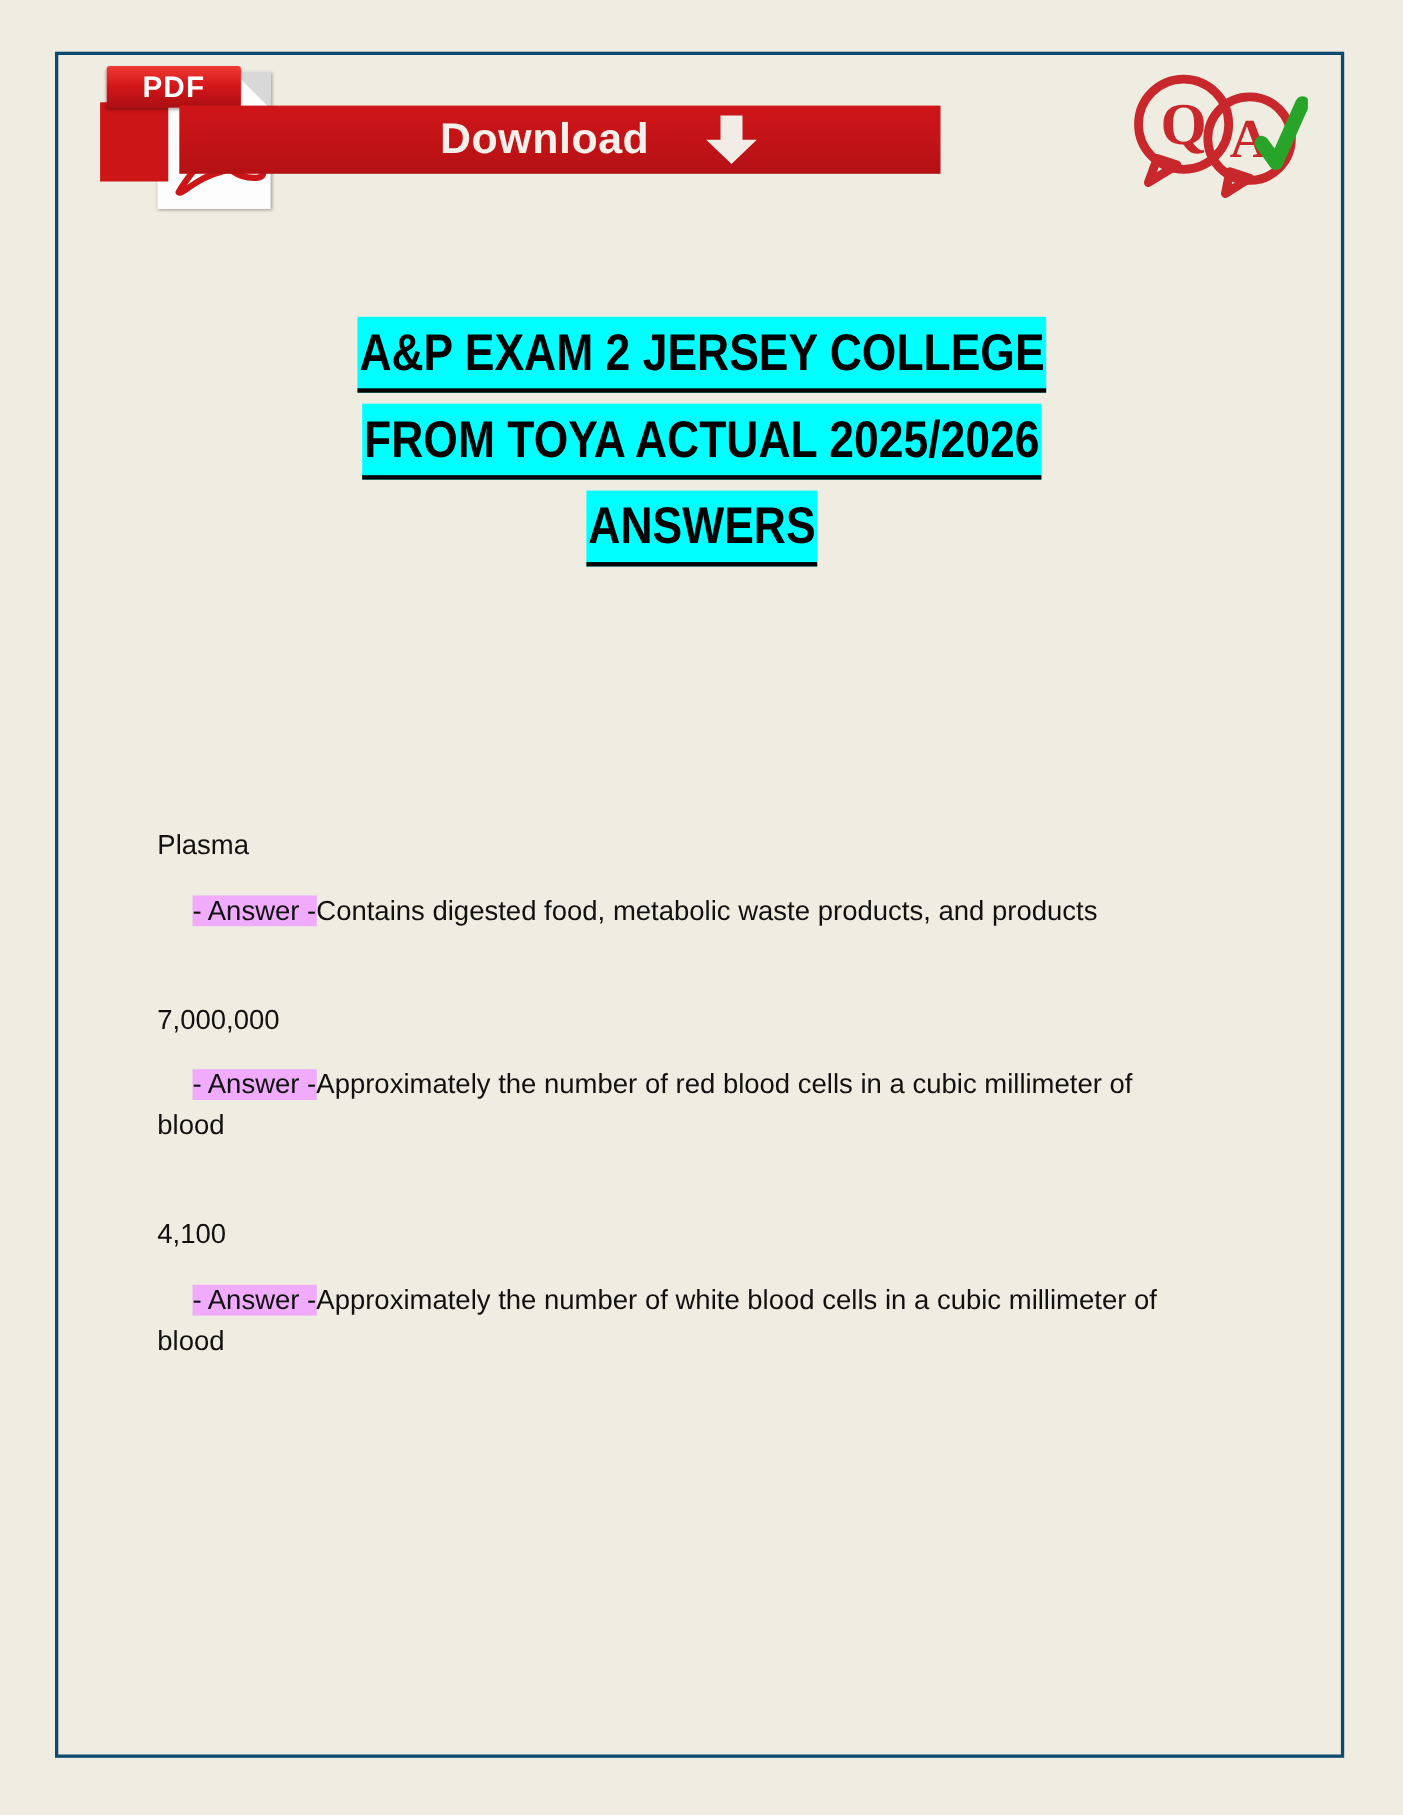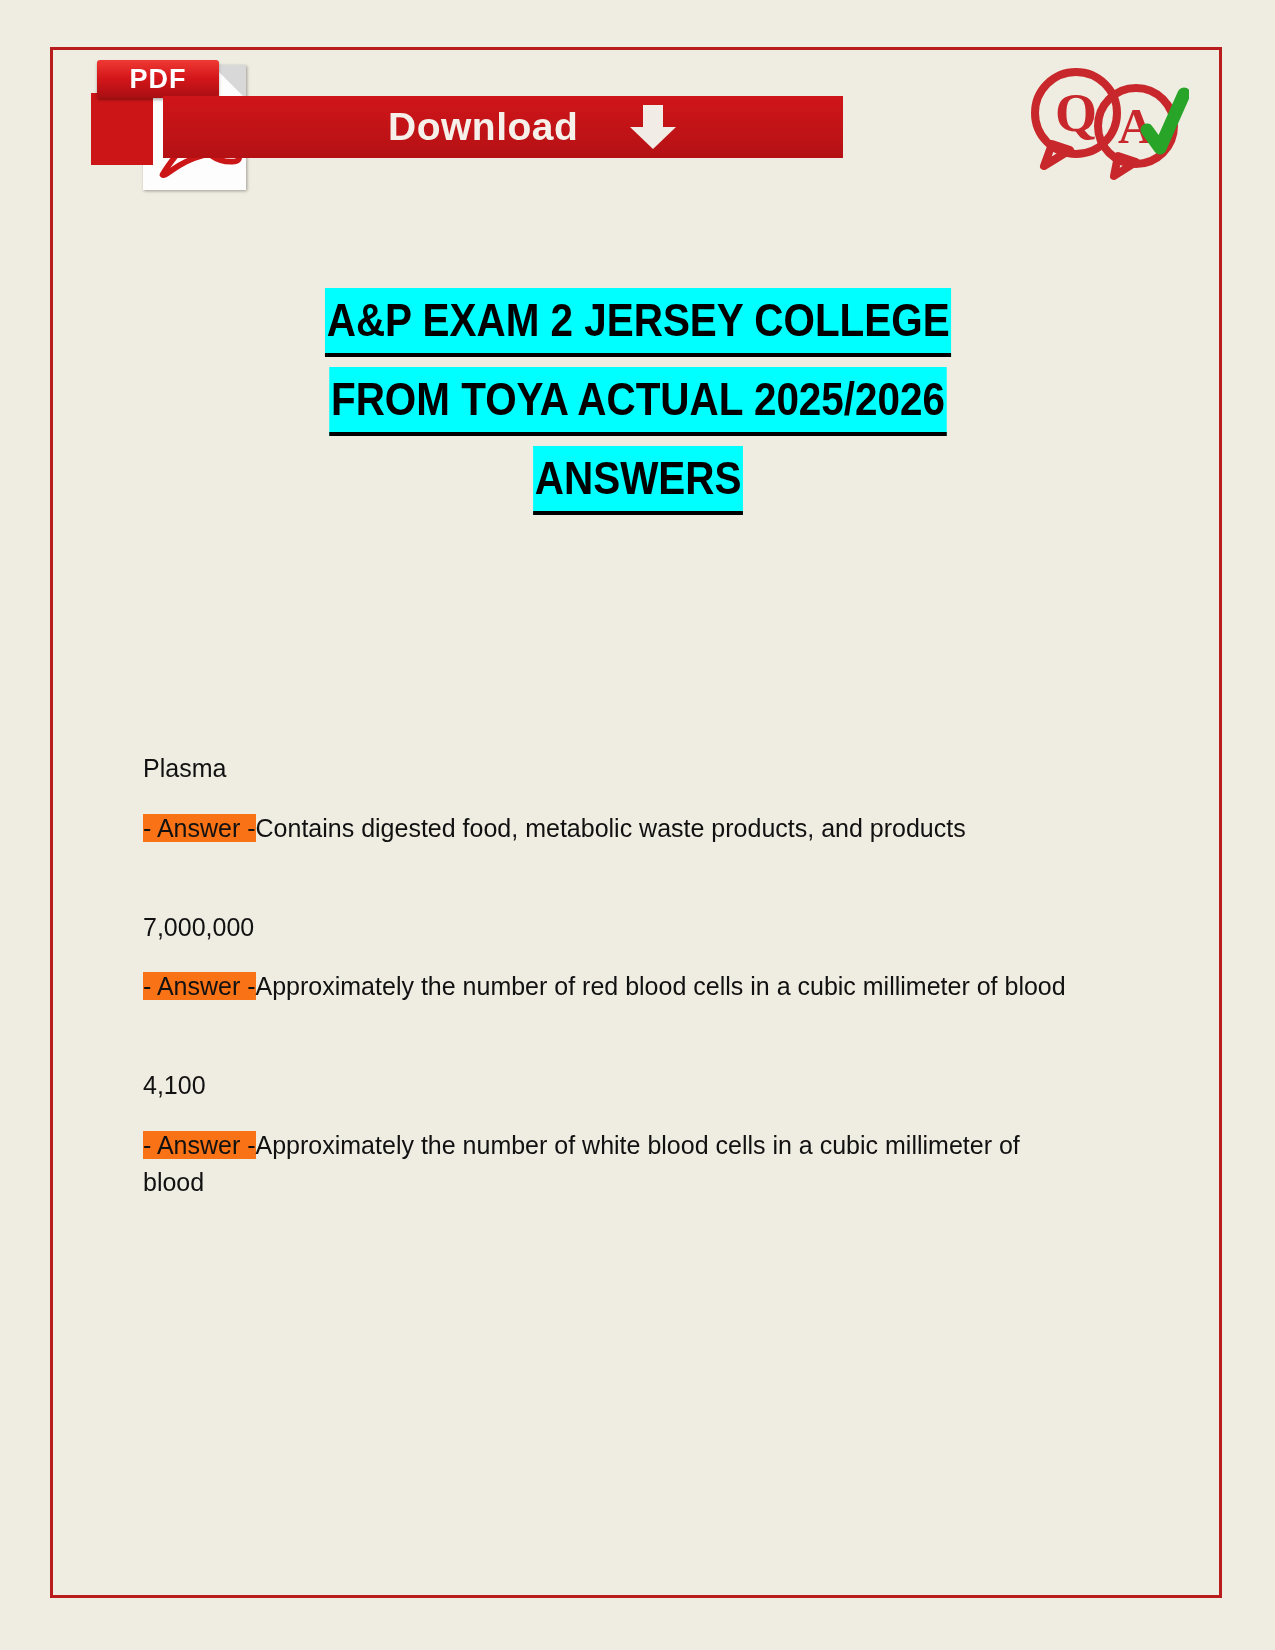--- a/index.html
+++ b/index.html
@@ -15,21 +15,21 @@
     overflow: hidden;
   }
 
   
   #page-frame {
     position: absolute;
     left: 50px;
     top: 47px;
     width: 1172px;
     height: 1551px;
-    border: 3px solid #b91c1c;
+    border: 3px solid #0c4a6e;
     background: #efece1;
     box-sizing: border-box;
   }
 
   
   #header-row {
     position: absolute;
     left: 0px;
     top: 0px;
     width: 100%;
@@ -101,20 +101,21 @@
   
   #download-banner {
     position: absolute;
     left: 110px;
     top: 46px;
     width: 680px;
     height: 62px;
     background: linear-gradient(180deg,#cf1519 0%,#c11317 55%,#b41115 100%);
     display: flex;
     align-items: center;
+    padding-left: 12px;
   }
   #download-banner .dl-label {
     color: #f5f0ea;
     font-size: 39px;
     font-weight: bold;
     letter-spacing: 0.5px;
     margin-left: 225px;
     font-family: "Liberation Sans", sans-serif;
   }
   #download-banner .dl-arrow {
@@ -195,21 +196,22 @@
     margin-bottom: 22px;
     font-family: "Liberation Sans Narrow", "Liberation Sans", sans-serif;
   }
   .qa-answer {
     font-size: 25px;
     color: #111111;
     line-height: 1.48;
     font-family: "Liberation Sans Narrow", "Liberation Sans", sans-serif;
   }
   .qa-answer .ans-mark {
-    background: #f97316;
+    background: #f0abfc;
+    margin-left: 32px;
   }
 </style>
 </head>
 <body>
 
 <div id="page-frame">
 
   <div id="header-row">
 
     <div id="pdf-icon">

